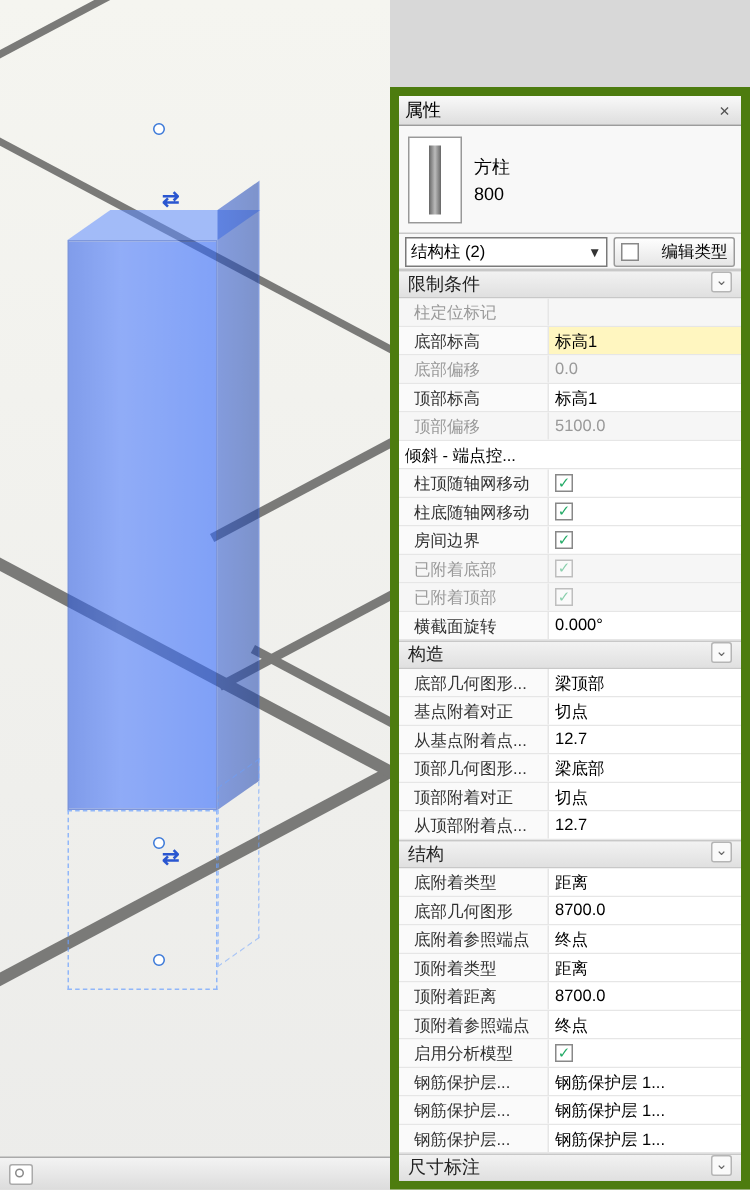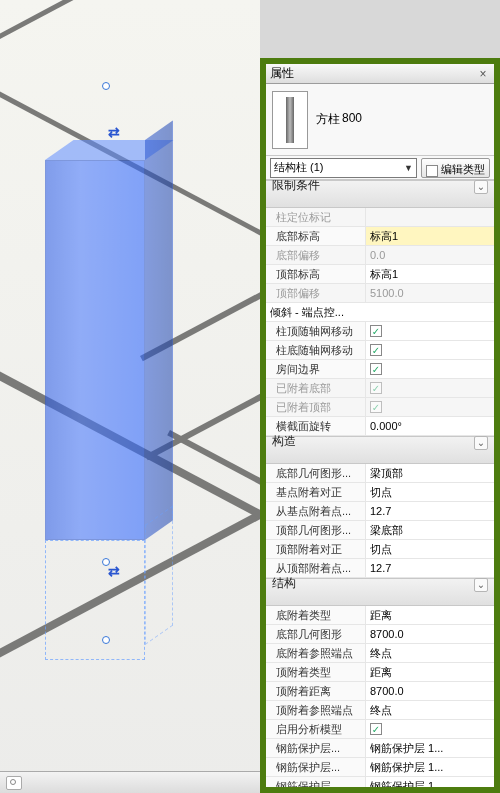--- a/index.html
+++ b/index.html
@@ -25,32 +25,32 @@
 .tick{position:absolute;color:#2a56d0;font-size:14px;font-weight:bold}
 .tk1{left:108px;top:124px}.tk2{left:108px;top:563px}
 
 .panel{position:absolute;left:260px;top:58px;width:240px;height:735px;background:#f4f4f4;border:6px solid #4d7c0f;display:flex;flex-direction:column}
 .panel-header{height:20px;background:linear-gradient(#f9f9f9,#dedede);border-bottom:1px solid #9c9c9c;display:flex;align-items:center;padding:0 4px;font-size:12px}
 .panel-header .title{flex:1}
 .panel-header .x{width:14px;text-align:center;color:#555;cursor:pointer}
 .type-sel{height:72px;border-bottom:1px solid #c8c8c8;display:flex;align-items:center;padding:4px 6px;gap:8px;background:#f8f8f8}
 .thumb{width:36px;height:58px;border:1px solid #999;background:#fff;display:flex;align-items:center;justify-content:center}
 .thumb-col{width:8px;height:46px;background:linear-gradient(90deg,#666,#bbb,#666)}
-.type-txt{display:flex;flex-direction:row;gap:2px;font-size:12px}
+.type-txt{display:flex;flex-direction:column;gap:2px;font-size:12px}
 .instance-row{height:24px;display:flex;align-items:center;padding:2px 4px;gap:4px;background:#f8f8f8;border-bottom:1px solid #c8c8c8}
 .combo{flex:1;height:20px;border:1px solid #7a7a7a;background:#fff;display:flex;align-items:center;padding:0 3px;font-size:11px}
 .combo .arrow{margin-left:auto;font-size:9px;color:#333}
-.edit-type{height:20px;border:1px solid #9a9a9a;background:linear-gradient(#fefefe,#e6e6e6);padding:0 4px;display:flex;align-items:flex-end;gap:3px;font-size:11px;border-radius:2px}
+.edit-type{height:20px;border:1px solid #9a9a9a;background:linear-gradient(#fefefe,#e6e6e6);padding:0 4px;display:flex;align-items:center;gap:15px;font-size:11px;border-radius:2px}
 .edit-type .ico{display:inline-block;width:12px;height:12px;border:1px solid #888;background:#fff;position:relative}
 .props{flex:1;overflow-y:auto;overflow-x:hidden;background:#fff}
 .props::-webkit-scrollbar{width:16px}
 .props::-webkit-scrollbar-track{background:#efefef;border-left:1px solid #ccc}
 .props::-webkit-scrollbar-thumb{background:#cdcdcd;border:1px solid #aaa}
 .props::-webkit-scrollbar-button{height:16px;background:#e8e8e8;border:1px solid #aaa}
-.group-hdr{height:19px;background:linear-gradient(#f2f2f2,#e0e0e0);border-top:1px solid #c8c8c8;border-bottom:1px solid #c8c8c8;display:flex;align-items:flex-end;padding:13px 6px;font-size:12px;color:#222}
+.group-hdr{height:19px;background:linear-gradient(#f2f2f2,#e0e0e0);border-top:1px solid #c8c8c8;border-bottom:1px solid #c8c8c8;display:flex;align-items:flex-start;padding:0 6px;font-size:12px;color:#222}
 .group-hdr .exp{margin-left:auto;font-size:10px;color:#666;width:14px;height:14px;border:1px solid #b5b5b5;border-radius:2px;text-align:center;line-height:12px;background:#fafafa}
 .row{height:19px;display:flex;border-bottom:1px solid #e6e6e6;font-size:11px}
 .row .lbl{width:100px;padding:0 4px 0 10px;display:flex;align-items:center;background:#fafafa;border-right:1px solid #e6e6e6;color:#333;white-space:nowrap;overflow:hidden}
 .row .val{flex:1;padding:0 4px;display:flex;align-items:center;background:#fff;white-space:nowrap;overflow:hidden}
 .row.ro .lbl,.row.ro .val{color:#9a9a9a;background:#f6f6f6}
 .row.hi .val{background:#fff6c0}
 .cb{width:12px;height:12px;border:1px solid #888;background:#fff;display:inline-flex;align-items:center;justify-content:center;font-size:10px;color:#2a6}
 
 .statusbar{position:absolute;left:0;bottom:0;width:260px;height:22px;background:linear-gradient(#f3f3f3,#dcdcdc);border-top:1px solid #aaa;display:flex;align-items:center;padding:0 6px;gap:8px;font-size:11px;color:#555}
 .sb-icon{width:16px;height:14px;border:1px solid #aaa;border-radius:2px;background:#fff;position:relative}
@@ -96,21 +96,21 @@
         <div class="thumb-col"></div>
       </div>
     <div class="type-txt">
       <span>方柱</span>
       <span>800</span>
     </div>
   </div>
 
   <div class="instance-row">
     <div class="combo">
-      <span>结构柱 (1)</span>
+      <span>结构柱 (2)</span>
       <span class="arrow">▼</span>
     </div>
     <div class="edit-type">
       <span class="ico"></span>
       <span>编辑类型</span>
     </div>
   </div>
 
   <div class="props">
 

